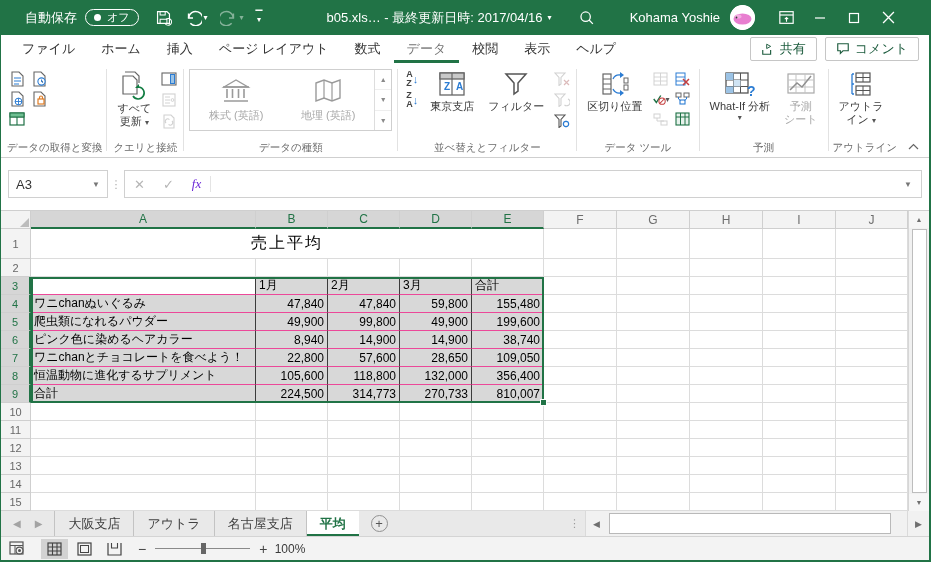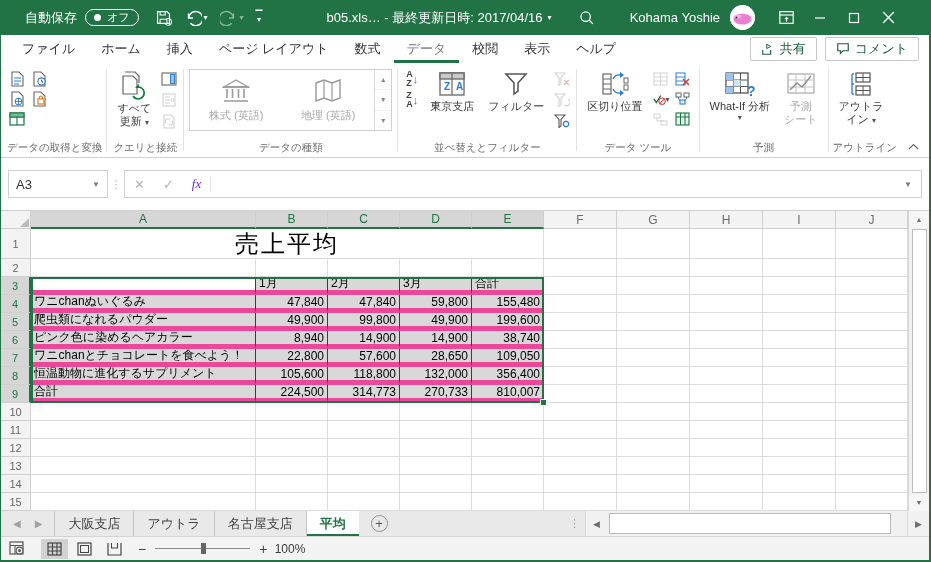--- a/index.html
+++ b/index.html
@@ -67,23 +67,23 @@
   .ghr{display:flex;height:18px}
   .corner{width:30px;height:18px;background:#f3f3f3;border-right:1px solid #cfcfcf;border-bottom:1px solid #cfcfcf;position:relative}
   .corner::after{content:"";position:absolute;right:1px;bottom:1px;border-left:9px solid transparent;border-bottom:9px solid #bcbcbc}
   .ch{display:flex;align-items:center;justify-content:center;font-size:12px;color:#6d6d6d;background:#f3f3f3;border-right:1px solid #cfcfcf;border-bottom:1px solid #cfcfcf;height:18px}
   .ch.sel{background:#d6d6d6;color:#217346;border-bottom:2px solid #217346}
   .grow{display:flex}
   .rh{width:30px;display:flex;align-items:center;justify-content:center;font-size:11px;color:#686868;background:#f3f3f3;border-right:1px solid #cfcfcf;border-bottom:1px solid #cfcfcf;flex:0 0 auto}
   .rh.sel{background:#d6d6d6;color:#217346;border-right:2px solid #217346}
   .c{display:flex;align-items:center;padding:0 3px;font-size:12px;color:#000;border-right:1px solid #dcdcdc;border-bottom:1px solid #dcdcdc;overflow:hidden;white-space:nowrap;flex:0 0 auto}
   .c.num{justify-content:flex-end}
-  .c.tb{border-right:1px solid #3c3c3c;border-bottom:5px solid #ec4899}
+  .c.tb{border-right:1px solid #3c3c3c;border-bottom:1px solid #ec4899}
   .c.fill{background:#d8d8d8}
-  .c.titlec{justify-content:center;font-size:24px;letter-spacing:2px;color:#000}
+  .c.titlec{justify-content:center;font-size:16px;letter-spacing:2px;color:#000}
   .seloverlay{position:absolute;left:30px;top:66px;width:513px;height:126px;border:2px solid #217346;pointer-events:none}
   .handle{position:absolute;right:-5px;bottom:-5px;width:7px;height:7px;background:#217346;border:1px solid #fff}
   .vscroll{position:absolute;right:0;top:0;width:21px;height:300px;background:#f1f1f1;border-left:1px solid #d6d6d6;display:flex;flex-direction:column;align-items:center}
   .vbtn{height:17px;width:100%;display:flex;align-items:center;justify-content:center;font-size:7px;color:#707070;background:#f6f6f6}
   .vthumb{flex:1;width:15px;background:#fff;border:1px solid #bdbdbd;margin:1px 0}
 
   
   .sheetbar{height:26px;background:#e9e9e9;border-top:1px solid #cfcfcf;display:flex;align-items:center;font-size:13px;color:#404040;flex:0 0 auto}
   .navs{display:flex;gap:14px;padding:0 12px;color:#a3a3a3;font-size:10px}
   .stabs{display:flex;height:100%}

